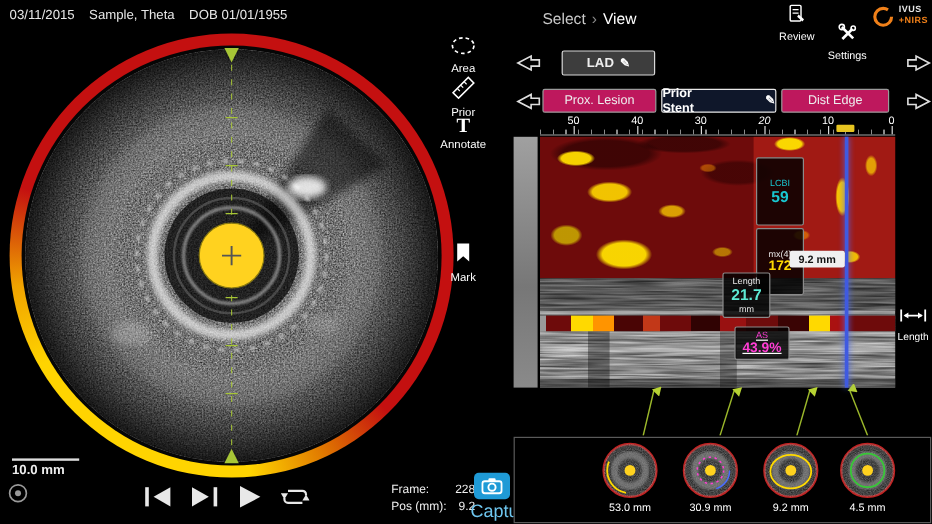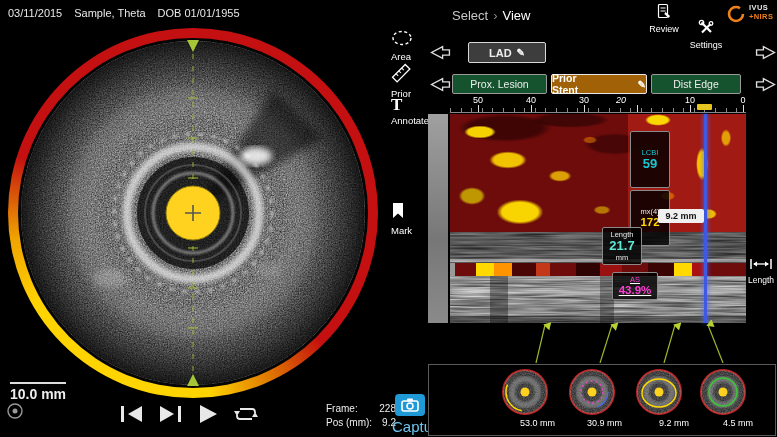--- a/index.html
+++ b/index.html
@@ -23,43 +23,43 @@
   .logo .tx { font-size: 7.5px; line-height: 8.5px; font-weight: bold; color: #e8e8e8; letter-spacing: .4px; }
 
   
   .ivus-wrap { left: 8px; top: 28px; width: 370px; height: 370px; }
   .halo { position: absolute; inset: 0; border-radius: 50%;
     background: conic-gradient(from 0deg,
       #c41010 0deg 135deg, #e07800 155deg, #ffd400 175deg 240deg,
       #f0a300 262deg, #c41010 288deg 360deg); }
   .ivus-inner { position: absolute; inset: 10px; border-radius: 50%; background: #060606; overflow: hidden; }
   .scale-bar { left: 10px; top: 382px; width: 56px; height: 2px; background: #ddd; }
-  .scale-label { left: 10px; top: 386px; font-size: 14px; font-weight: bold; color: #eee; }
+  .scale-label { left: 10px; top: 386px; font-size: 11px; font-weight: bold; color: #eee; }
 
   
   .playbar { left: 120px; top: 403px; display: flex; gap: 14px; align-items: center; }
   .pbtn { width: 24px; height: 22px; display: flex; align-items: center; justify-content: center; cursor: pointer; }
   .frame-info { left: 326px; top: 402px; width: 70px; font-size: 10px; color: #eee; }
   .frame-info .row { display: flex; justify-content: space-between; line-height: 14px; }
   .capture { left: 392px; top: 394px; width: 36px; text-align: center; cursor: pointer; }
   .capture .cam { width: 30px; height: 22px; margin: 0 auto; background: #1f9ad6; border-radius: 4px;
     display: flex; align-items: center; justify-content: center; }
   .capture .lbl { font-size: 15px; color: #6ec6ef; margin-top: 2px; }
 
   
-  .tool { left: 391px; width: 40px; text-align: left; cursor: pointer; }
+  .tool { left: 366px; width: 40px; text-align: center; cursor: pointer; }
   .tool .lbl { font-size: 9.5px; color: #fff; margin-top: 1px; }
   .annotate-glyph { font-family: "Liberation Serif", serif; font-size: 17px; font-weight: bold; color: #fff; line-height: 18px; }
 
   
   .navarrow { width: 21px; height: 16px; cursor: pointer; }
-  .btn-dark { position: absolute; background: #14532d; border: 1px solid #9a9a9a; color: #eee;
+  .btn-dark { position: absolute; background: #be185d; border: 1px solid #9a9a9a; color: #eee;
     border-radius: 2px; font-size: 10.5px; display: flex; align-items: center; justify-content: center;
     cursor: pointer; }
-  .btn-selected { background: #a16207; border-color: #e8e8e8; color: #fff; font-weight: bold; gap: 44px; }
+  .btn-selected { background: #0f172a; border-color: #e8e8e8; color: #fff; font-weight: bold; gap: 44px; }
   .pencil { font-size: 10px; margin-left: 5px; color: #fff; }
 
   
   .ruler { left: 450px; top: 95px; width: 296px; height: 18px; }
   .ruler .tick-label { position: absolute; top: 0; transform: translateX(-50%); font-size: 9px; color: #fff; }
   .ruler .minor { position: absolute; left: 0; top: 13px; width: 296px; height: 4px;
     background: repeating-linear-gradient(90deg, rgba(255,255,255,.55) 0 1px, transparent 1px 10.6px); }
   .ruler .base { position: absolute; left: 0; top: 17px; width: 296px; height: 1px; background: #888; }
   .ruler .tick { position: absolute; top: 10px; width: 1px; height: 7px; background: #ddd; }
   .ruler-marker { left: 697px; top: 104px; width: 15px; height: 6px; background: #e7c520; border-radius: 1px; }
@@ -113,21 +113,21 @@
       #aa1111 242px 256px, #6e0b0b 256px 296px); }
   .length-badge { left: 602px; top: 227px; width: 40px; }
   .as-badge { left: 612px; top: 272px; width: 46px; text-decoration: underline; }
   .length-tool { left: 746px; top: 256px; width: 30px; text-align: center; cursor: pointer; }
   .length-tool .lbl { font-size: 8.5px; color: #fff; margin-top: 1px; }
 
   
   .bk-arrows { left: 428px; top: 320px; width: 348px; height: 43px; z-index: 2; }
   .bk-box { left: 428px; top: 364px; width: 348px; height: 72px; border: 1px solid #5a5a5a; background: #000; }
   .thumb { position: absolute; top: 3px; width: 48px; height: 48px; cursor: pointer; }
-  .bk-label { position: absolute; top: 53px; width: 60px; text-align: right; font-size: 9px; color: #fff; }
+  .bk-label { position: absolute; top: 53px; width: 60px; text-align: center; font-size: 9px; color: #fff; }
 </style>
 </head>
 <body>
 
 <svg width="0" height="0" style="position:absolute">
   <defs>
     <filter id="nzIvus" color-interpolation-filters="sRGB">
       <feTurbulence type="fractalNoise" baseFrequency="0.75" numOctaves="3" seed="11"></feTurbulence>
       <feColorMatrix type="saturate" values="0"></feColorMatrix>
       <feComponentTransfer>
@@ -392,21 +392,21 @@
 <div class="abs navarrow" style="left:755px;top:77px;">
   <svg width="21" height="15" viewBox="0 0 20 14">
     <polygon points="8,1.5 8,4.5 1.5,4.5 1.5,9.5 8,9.5 8,12.5 18.5,7" fill="none" stroke="#ddd" stroke-width="1.3"></polygon>
   </svg>
 </div>
 
 <div class="abs ruler">
   <span class="tick-label" style="left:28px;">50</span>
   <span class="tick-label" style="left:81px;">40</span>
   <span class="tick-label" style="left:134px;">30</span>
-  <span class="tick-label" style="left:171px;font-style:italic;">20</span>
+  <span class="tick-label" style="left:187px;font-style:italic;">20</span>
   <span class="tick-label" style="left:240px;">10</span>
   <span class="tick-label" style="left:293px;">0</span>
   <div class="minor"></div>
   <div class="tick" style="left:28px;"></div>
   <div class="tick" style="left:81px;"></div>
   <div class="tick" style="left:134px;"></div>
   <div class="tick" style="left:187px;"></div>
   <div class="tick" style="left:240px;"></div>
   <div class="tick" style="left:293px;"></div>
   <div class="base"></div>

